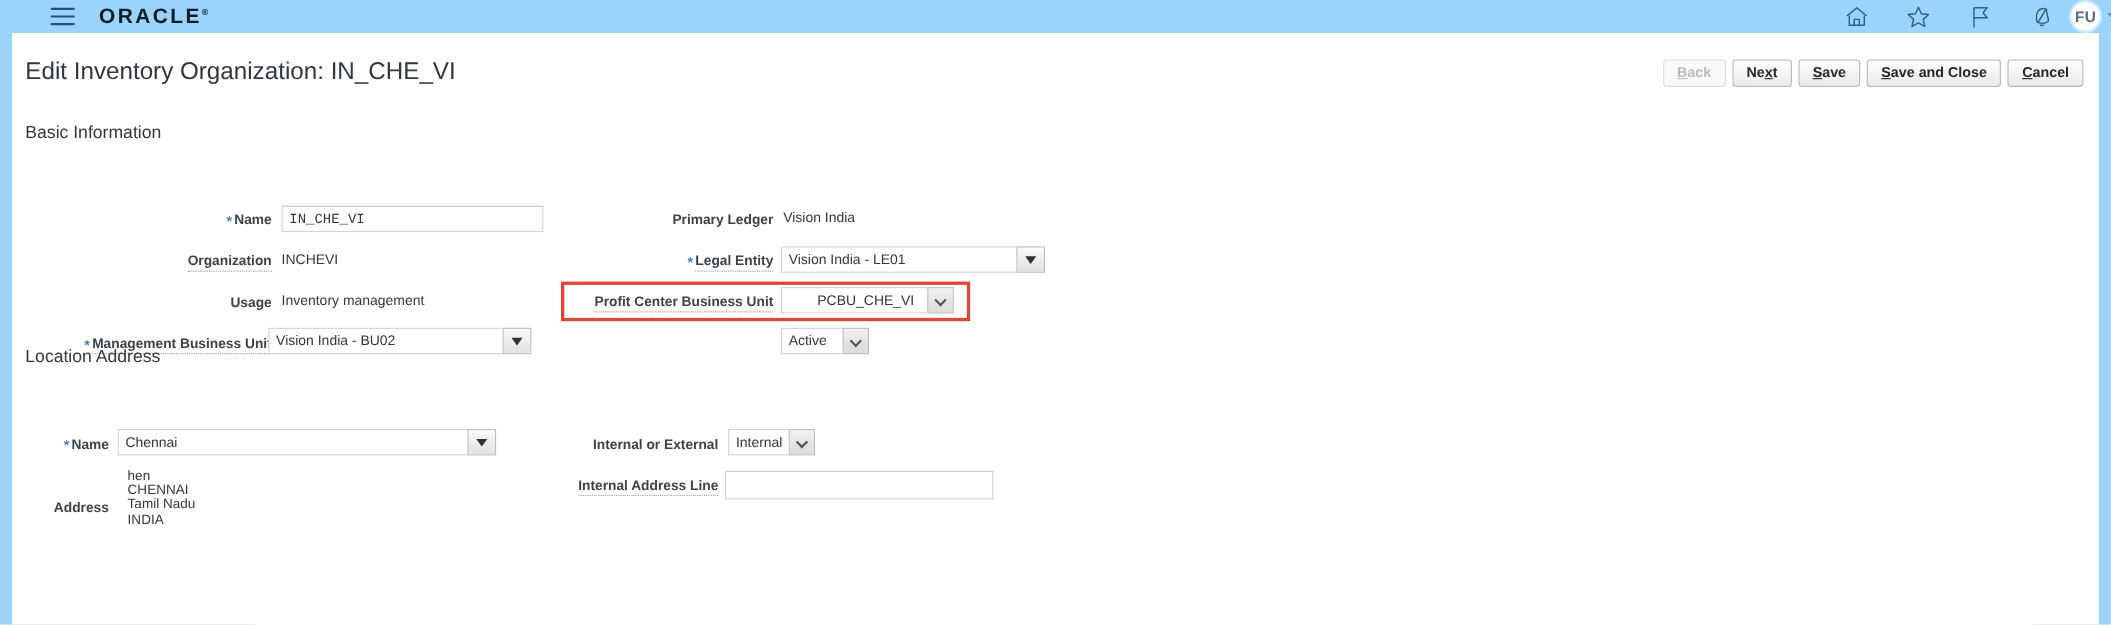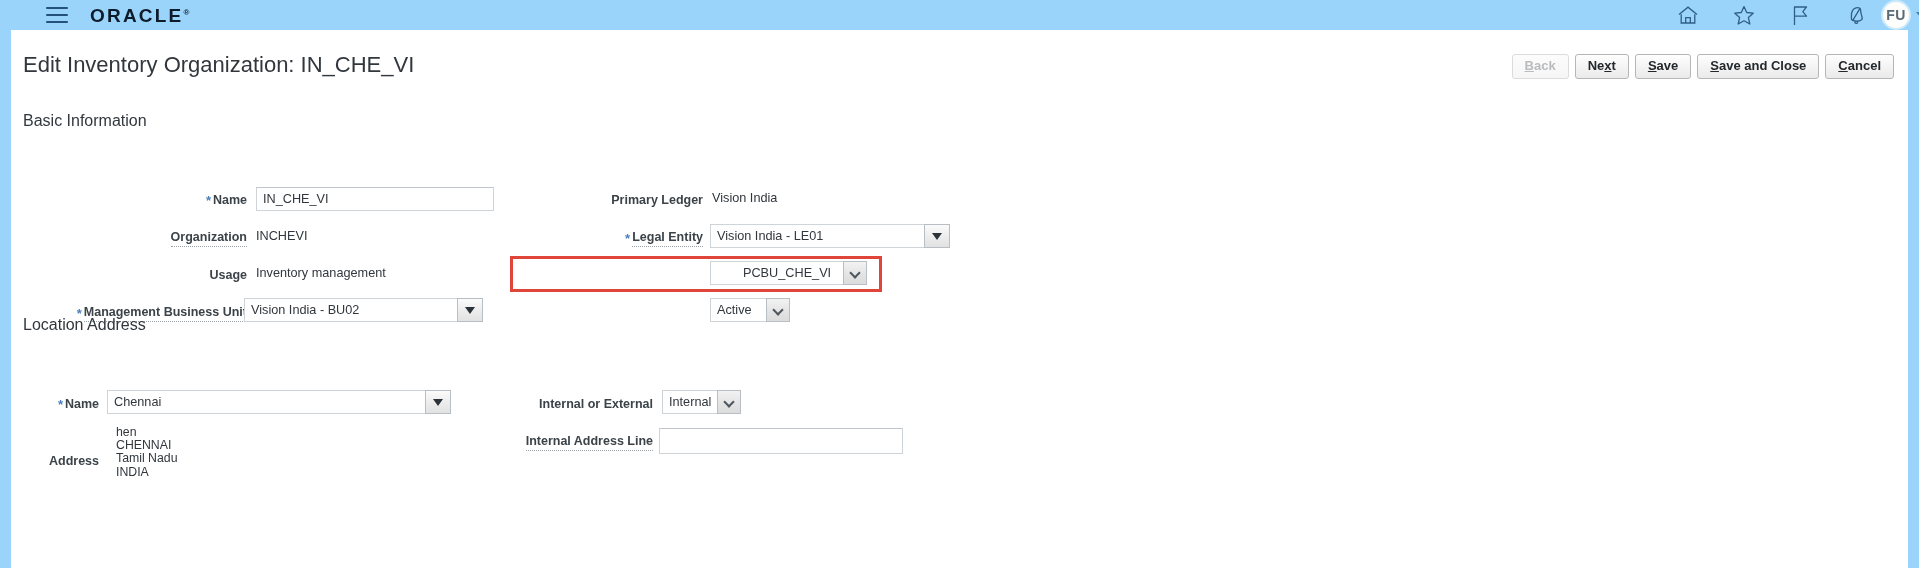--- a/index.html
+++ b/index.html
@@ -200,21 +200,21 @@
     height: 22px;
     border: 1px solid #cfd4d8;
     border-top-color: #c0c6cb;
     background: #ffffff;
     font-size: 12.7px;
     color: #31373d;
     padding: 0 6px;
     box-sizing: border-box;
     display: flex;
     align-items: center;
-    font-family: Liberation Sans, sans-serif;
+    font-family: Liberation Mono, monospace;
     outline: none;
   }
   .lov {
     display: flex;
     align-items: stretch;
     height: 24px;
   }
   .lov .lov-text {
     height: 24px;
     border: 1px solid #cfd4d8;
@@ -416,20 +416,23 @@
       <span class="req-star">*</span>
       <span class="flabel dotted" style="padding-right:0;">Legal Entity</span>
     </div>
     <div class="lov" style="position:absolute; left:699px; top:194px;">
       <div class="lov-text" style="width:214px;">Vision India - LE01</div>
       <div class="lov-btn">
           <span class="tri"></span>
         </div>
     </div>
 
+    <div class="field" style="left:450px; top:233px; width:242px; justify-content:flex-end;">
+      <span class="flabel dotted" style="padding-right:0;">Profit Center Business Unit</span>
+    </div>
     <div class="sel" style="position:absolute; left:699px; top:231px;">
       <div class="sel-text" style="width:133px;padding-left:32px;">PCBU_CHE_VI</div>
       <div class="sel-btn">
           <span class="chevron"></span>
         </div>
     </div>
     <div class="annot-box" style="left:499px; top:226px; width:372px; height:36px;"></div>
 
     <div class="sel" style="position:absolute; left:699px; top:268px;">
       <div class="sel-text" style="width:56px;">Active</div>

